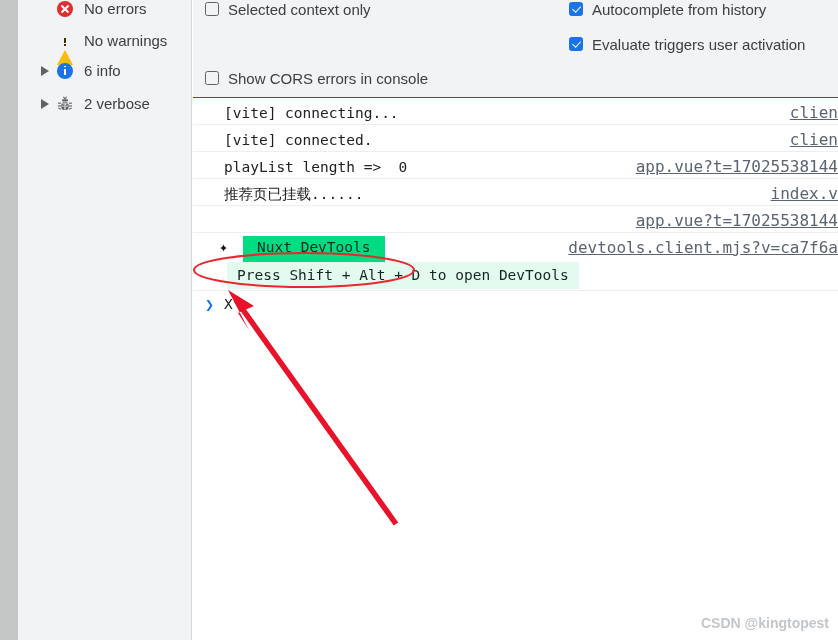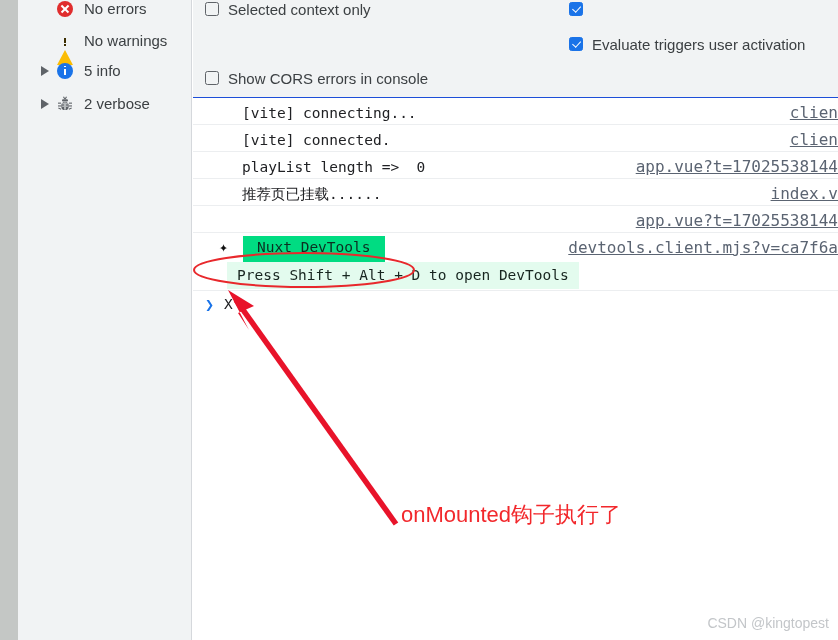--- a/index.html
+++ b/index.html
@@ -169,21 +169,21 @@
     box-sizing: border-box;
     border-bottom: 1px solid #eceef0;
     font-family: "DejaVu Sans Mono", "Liberation Mono", monospace;
     font-size: 14.5px;
     color: #202124;
     padding: 4px 0 4px 0;
     min-height: 27px;
   }
   .msg .txt {
     position: absolute;
-    left: 49px;
+    left: 31px;
     top: 4px;
     white-space: pre;
     line-height: 22px;
     text-align: right;
   }
   .msg .txt.wrap { white-space: pre-wrap; width: 380px; }
   .msg .src {
     position: absolute;
     right: 0px;
     top: 4px;
@@ -268,20 +268,21 @@
   }
 
   
   .watermark {
     position: absolute;
     right: 9px; bottom: 9px;
     color: #c3c6c9;
     font-size: 14px;
     font-family: "Liberation Sans", sans-serif;
     white-space: nowrap;
+    font-weight: bold;
   }
 </style>
 </head>
 <body>
 
 <div id="root">
 
   <div class="scrollbar-track">
     <div class="scrollbar-thumb"></div>
   </div>
@@ -317,21 +318,21 @@
         <svg width="8" height="10" viewBox="0 0 8 10">
             <polygon points="0,0 8,5 0,10" fill="#5f6368"></polygon>
           </svg>
       </span>
       <span class="side-icon">
         <span class="ic-info">
             <span class="sd"></span>
             <span class="st"></span>
           </span>
       </span>
-      <span class="side-label">5 info</span>
+      <span class="side-label">6 info</span>
     </div>
 
     <div class="side-item" style="top:87px">
       <span class="side-arrow">
         <svg width="8" height="10" viewBox="0 0 8 10">
             <polygon points="0,0 8,5 0,10" fill="#5f6368"></polygon>
           </svg>
       </span>
       <span class="side-icon">
         <svg width="16" height="16" viewBox="0 0 16 16">
@@ -368,20 +369,21 @@
     </div>
 
 
     <div class="cbrow" style="left:12px; top:68px">
       <span class="cbox"></span>
       <span>Show CORS errors in console</span>
     </div>
 
     <div class="cbrow" style="left:376px; top:-1px">
       <span class="cbox checked"></span>
+      <span>Autocomplete from history</span>
     </div>
 
     <div class="cbrow" style="left:376px; top:34px">
       <span class="cbox checked"></span>
       <span>Evaluate triggers user activation</span>
     </div>
   </div>
 
   <div class="console">
 
@@ -428,17 +430,16 @@
 
   <svg class="overlay" width="838" height="640" viewBox="0 0 838 640">
 
     <ellipse cx="304" cy="270" rx="110" ry="17" fill="none" stroke="#e8282c" stroke-width="2"></ellipse>
 
     <line x1="396" y1="524" x2="236" y2="300" stroke="#e8132a" stroke-width="5.5"></line>
 
     <polygon points="228,290 254,306 238,313 249,330" fill="#e8132a"></polygon>
   </svg>
 
-  <div class="anno-text">onMounted钩子执行了</div>
 
   <div class="watermark">CSDN @kingtopest</div>
 
 </div>
 
 </body></html>

